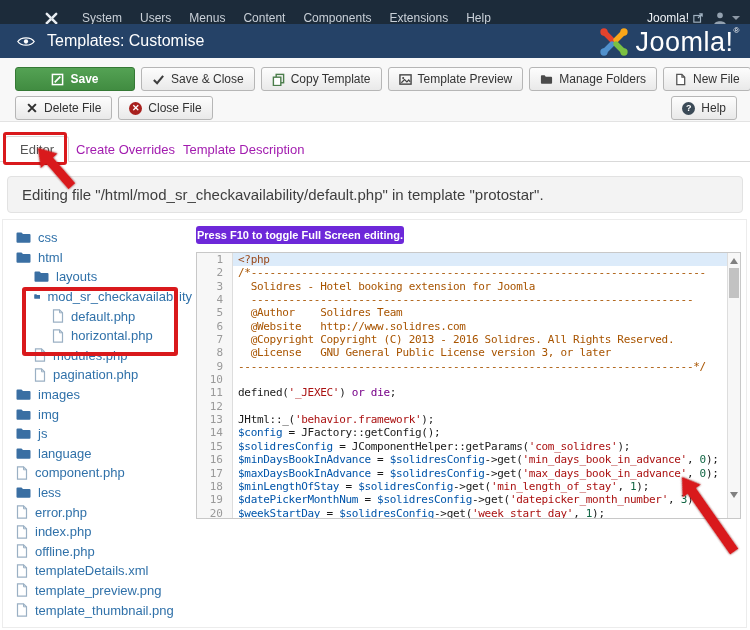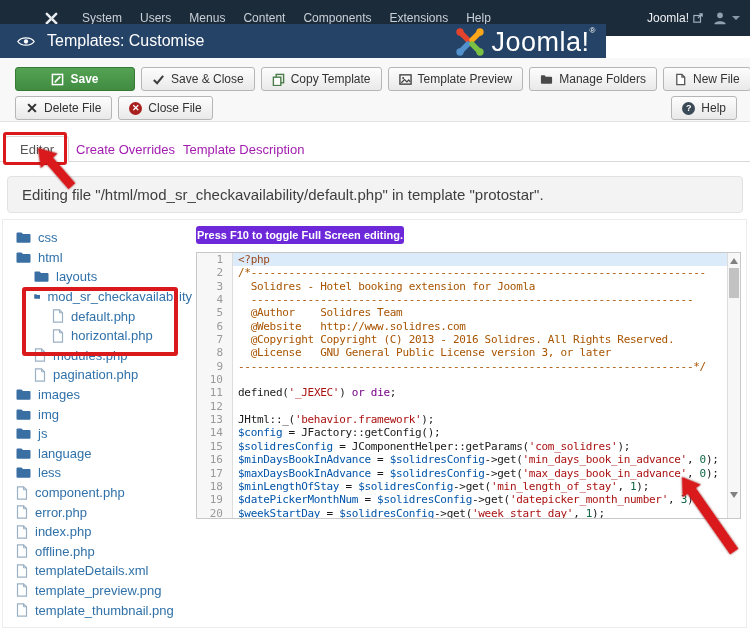--- a/index.html
+++ b/index.html
@@ -11,21 +11,21 @@
            display:flex;align-items:center;}
   .menubar .brand-glyph{margin-left:44px;margin-right:14px;display:flex;align-items:center;}
   .menu-item{color:#c9d0d8;font-size:12px;padding:0 9px;line-height:24px;cursor:default;}
   .menubar-right{margin-left:auto;display:flex;align-items:center;margin-right:10px;gap:10px;}
   .site-link{color:#eef2f6;font-size:12px;display:flex;align-items:center;gap:4px;}
   .user-menu{display:flex;align-items:center;gap:5px;}
   .caret-down{width:0;height:0;border-left:4px solid transparent;border-right:4px solid transparent;
               border-top:4px solid #8d99a6;}
 
   
-  .titlebar{position:absolute;left:0;top:24px;width:606px;height:34px;background:#254267;
+  .titlebar{position:absolute;left:0;top:24px;width:750px;height:34px;background:#254267;
             display:flex;align-items:center;text-align:right;}
   .titlebar .eye{margin-left:17px;margin-right:12px;display:flex;}
   .page-title{color:#fff;font-size:16px;font-weight:400;margin:0;}
   .brand-lockup{position:absolute;right:10px;top:2px;display:flex;align-items:center;gap:6px;}
   .wordmark{color:#fff;font-size:27px;letter-spacing:0.5px;}
   .wordmark sup{font-size:8px;vertical-align:18px;}
 
   
   .toolbar{position:absolute;left:0;top:58px;width:750px;height:64px;background:#f8f8f8;
            border-bottom:1px solid #e3e3e3;box-sizing:border-box;}
@@ -334,31 +334,31 @@
         </svg>
         <span class="tree-label">js</span>
       </div>
       <div class="tree-item lvl0">
         <svg width="15" height="13" viewBox="0 0 15 13">
           <path d="M0.5 2.5 Q0.5 1.5 1.5 1.5 L5.5 1.5 L7 3 L13.5 3 Q14.5 3 14.5 4 L14.5 10.8 Q14.5 11.8 13.5 11.8 L1.5 11.8 Q0.5 11.8 0.5 10.8 Z" fill="#3a6fa3"></path>
         </svg>
         <span class="tree-label">language</span>
       </div>
       <div class="tree-item lvl0">
+        <svg width="12" height="14" viewBox="0 0 12 14">
+          <path d="M1.5 0.8 H7.5 L10.5 3.8 V13.2 H1.5 Z" fill="#fff" stroke="#9ab0c4" stroke-width="1.2"></path>
+          <path d="M7.5 0.8 V3.8 H10.5" fill="none" stroke="#9ab0c4" stroke-width="1"></path>
+        </svg>
+        <span class="tree-label">component.php</span>
+      </div>
+      <div class="tree-item lvl0">
         <svg width="15" height="13" viewBox="0 0 15 13">
           <path d="M0.5 2.5 Q0.5 1.5 1.5 1.5 L5.5 1.5 L7 3 L13.5 3 Q14.5 3 14.5 4 L14.5 10.8 Q14.5 11.8 13.5 11.8 L1.5 11.8 Q0.5 11.8 0.5 10.8 Z" fill="#3a6fa3"></path>
         </svg>
         <span class="tree-label">less</span>
-      </div>
-      <div class="tree-item lvl0">
-        <svg width="12" height="14" viewBox="0 0 12 14">
-          <path d="M1.5 0.8 H7.5 L10.5 3.8 V13.2 H1.5 Z" fill="#fff" stroke="#9ab0c4" stroke-width="1.2"></path>
-          <path d="M7.5 0.8 V3.8 H10.5" fill="none" stroke="#9ab0c4" stroke-width="1"></path>
-        </svg>
-        <span class="tree-label">component.php</span>
       </div>
       <div class="tree-item lvl0">
         <svg width="12" height="14" viewBox="0 0 12 14">
           <path d="M1.5 0.8 H7.5 L10.5 3.8 V13.2 H1.5 Z" fill="#fff" stroke="#9ab0c4" stroke-width="1.2"></path>
           <path d="M7.5 0.8 V3.8 H10.5" fill="none" stroke="#9ab0c4" stroke-width="1"></path>
         </svg>
         <span class="tree-label">error.php</span>
       </div>
       <div class="tree-item lvl0">
         <svg width="12" height="14" viewBox="0 0 12 14">

